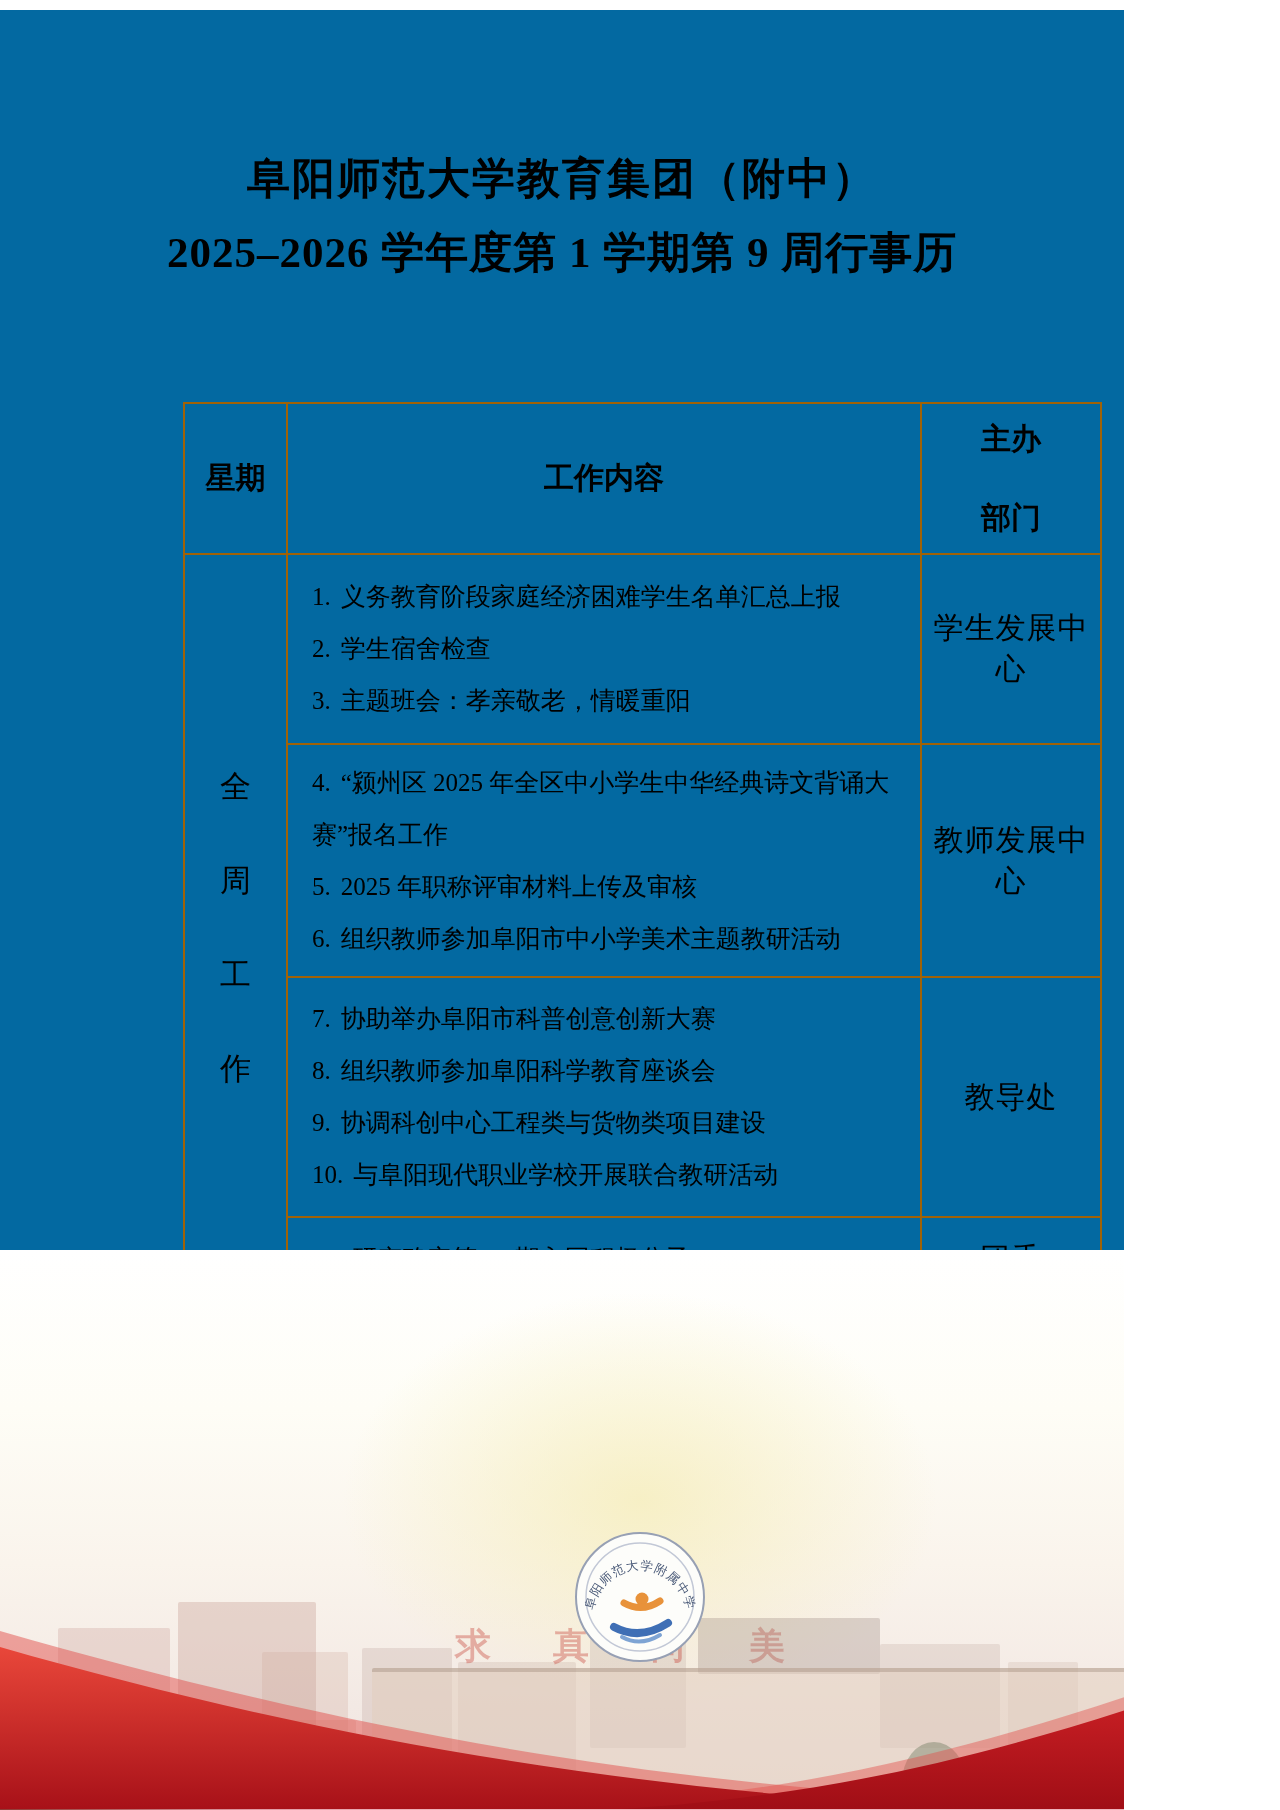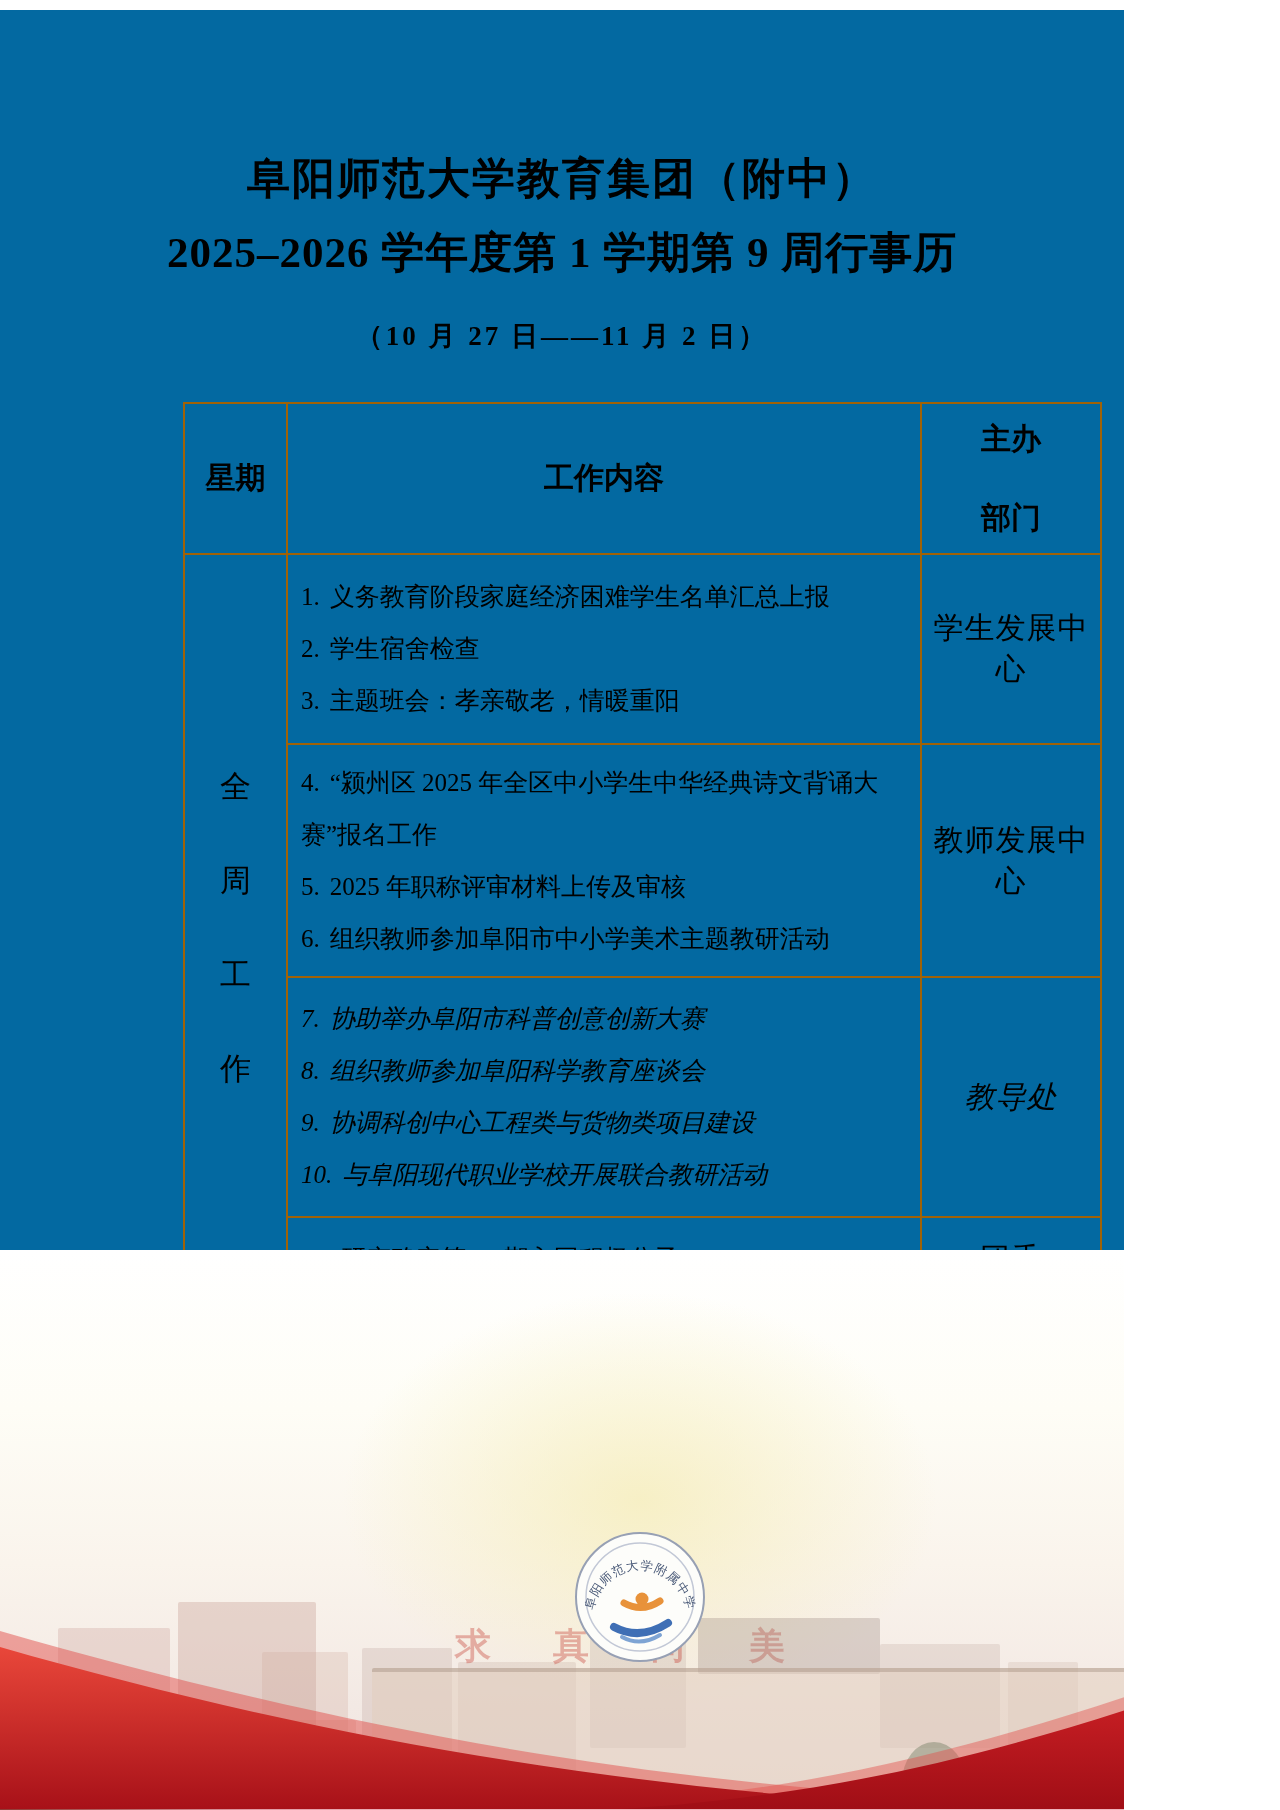--- a/index.html
+++ b/index.html
@@ -26,27 +26,27 @@
     border-collapse:collapse;table-layout:fixed;
   }
   table.sched td{border:2px solid #a16207;padding:0;vertical-align:middle;}
   td.c-day{width:101px;text-align:center;}
   td.c-content{width:632px;}
   td.c-dept{width:178px;text-align:center;}
   tr.hdr td{height:149px;font-weight:bold;font-size:30px;text-align:center;}
   tr.hdr .dept-two-lines{display:flex;flex-direction:column;gap:38px;align-items:center;}
   tr.r1 td{height:188px;}
   tr.r2 td{height:231px;}
-  tr.r3 td{height:238px;font-style:italic;}
+  tr.r3 td{height:238px;}
   tr.r4 td{height:82px;}
   .day-vert{
     display:flex;flex-direction:column;align-items:center;justify-content:center;
     gap:52px;font-size:31px;
   }
-  .cell-items{padding:6px 14px 6px 13px;}
+  .cell-items{padding:6px 14px 6px 24px;}
   .item{line-height:52px;font-size:25px;}
   .item .num{margin-right:10px;}
   .dept-label{font-size:30px;letter-spacing:1px;}
   
   .campus{
     position:absolute;left:0;top:1240px;width:1280px;height:570px;overflow:hidden;
     background:linear-gradient(to bottom,#ffffff 0%,#fefdf6 28%,#faf4ec 55%,#f3e9e4 80%,#efe3df 100%);
   }
   .campus .glow{
     position:absolute;left:340px;top:40px;width:600px;height:420px;border-radius:50%;
@@ -67,21 +67,20 @@
   .emblem{position:absolute;left:571px;top:278px;}
   .waves{position:absolute;left:0;top:355px;width:1280px;height:215px;}
 </style>
 </head>
 <body>
 
 <div class="page">
 
   <div class="doc-title">阜阳师范大学教育集团（附中）</div>
   <div class="doc-subtitle">2025–2026 学年度第 1 学期第 9 周行事历</div>
-  <div class="doc-daterange">（10 月 27 日——11 月 2 日）</div>
 
   <table class="sched">
     <tbody>
       <tr class="hdr">
         <td class="c-day">星期</td>
         <td class="c-content">工作内容</td>
         <td class="c-dept">
           <div class="dept-two-lines">
             <span>主办</span>
             <span>部门</span>

